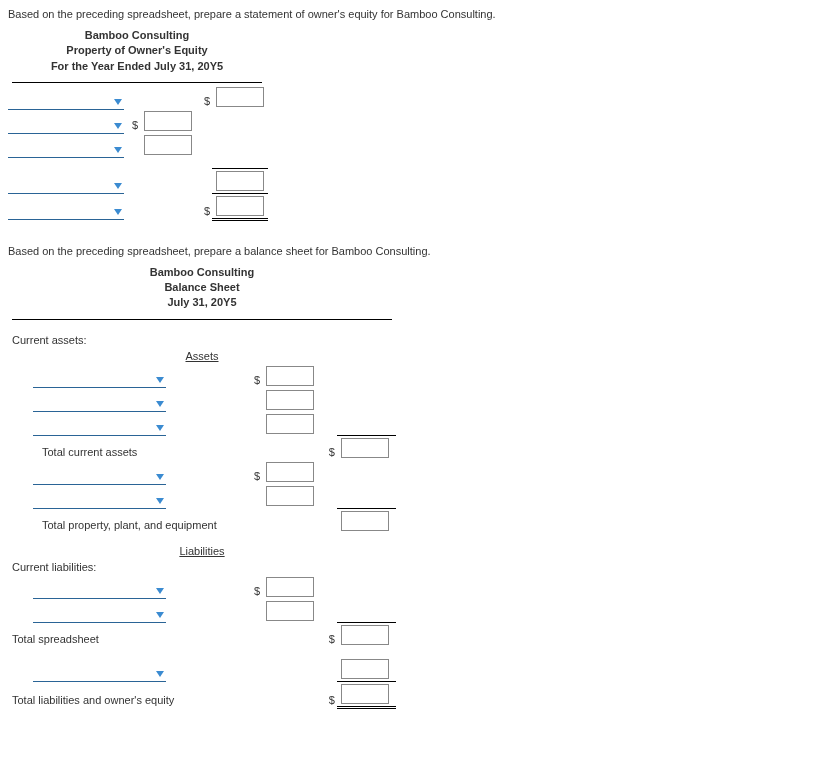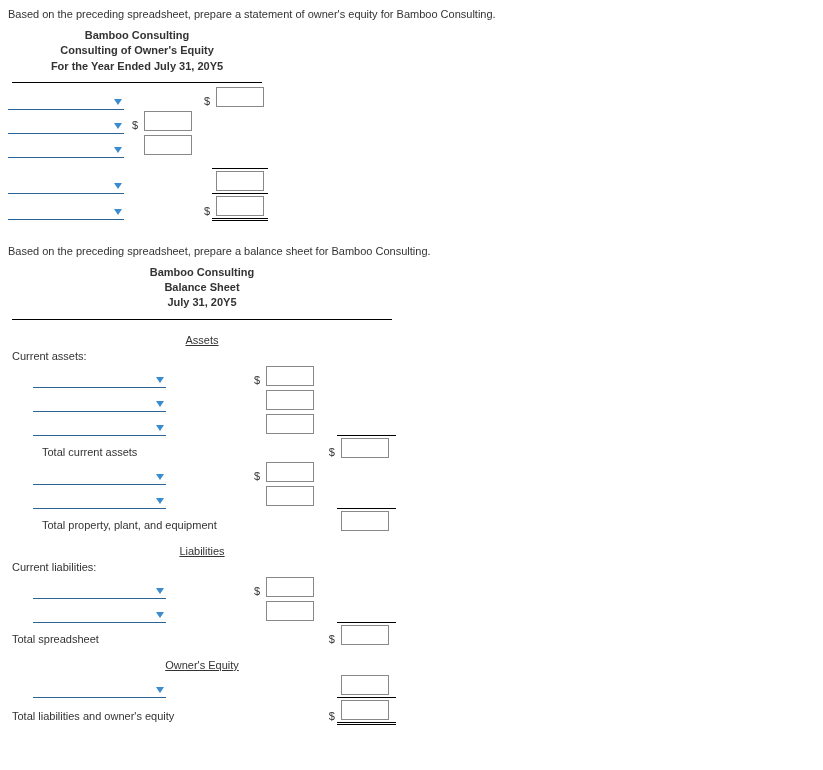--- a/index.html
+++ b/index.html
@@ -83,21 +83,21 @@
 
 
 <div class="instruction">Based on the preceding spreadsheet, prepare a statement of owner's equity for Bamboo Consulting.</div>
 
 <table>
   <tbody>
       <tr>
     <td colspan="5">
       <div class="header-wrap statement-header header-underline" style="min-width:250px;">
         <div>Bamboo Consulting</div>
-        <div>Consulting of Owner's Equity</div>
+        <div>Property of Owner's Equity</div>
         <div>For the Year Ended July 31, 20Y5</div>
       </div>
     </td>
   </tr>
 
   <tr>
     <td class="dropdown-cell"><span class="caret"></span></td>
     <td></td>
     <td></td>
     <td class="dollar">$</td>
@@ -154,24 +154,24 @@
         <div>Bamboo Consulting</div>
         <div>Balance Sheet</div>
         <div>July 31, 20Y5</div>
       </div>
     </td>
   </tr>
   <tr class="spacer-row">
         <td colspan="6"></td>
       </tr>
   <tr>
+    <td colspan="6">Current assets:</td>
+  </tr>
+  <tr>
     <td colspan="6" class="section-title" style="width:380px;">Assets</td>
-  </tr>
-  <tr>
-    <td colspan="6">Current assets:</td>
   </tr>
 
   <tr>
     <td class="indent1"></td>
     <td class="dropdown-cell" style="min-width:120px;"><span class="caret"></span></td>
     <td class="dollar" style="width:90px;">$</td>
     <td><input class="amount" style=""></td>
     <td></td>
         <td></td>
   </tr>
@@ -244,23 +244,20 @@
   </tr>
   <tr>
     <td colspan="4">Total spreadsheet</td>
     <td class="dollar">$</td>
     <td class="total-line-top"><input class="amount" style=""></td>
   </tr>
   <tr class="spacer-row">
         <td colspan="6"></td>
       </tr>
   <tr>
-    <td colspan="6" class="section-title">Owner's Equity</td>
-  </tr>
-  <tr>
     <td></td>
     <td class="dropdown-cell"><span class="caret"></span></td>
     <td></td>
     <td></td>
     <td></td>
     <td><input class="amount" style=""></td>
   </tr>
   <tr>
     <td colspan="4">Total liabilities and owner's equity</td>
     <td class="dollar">$</td>

